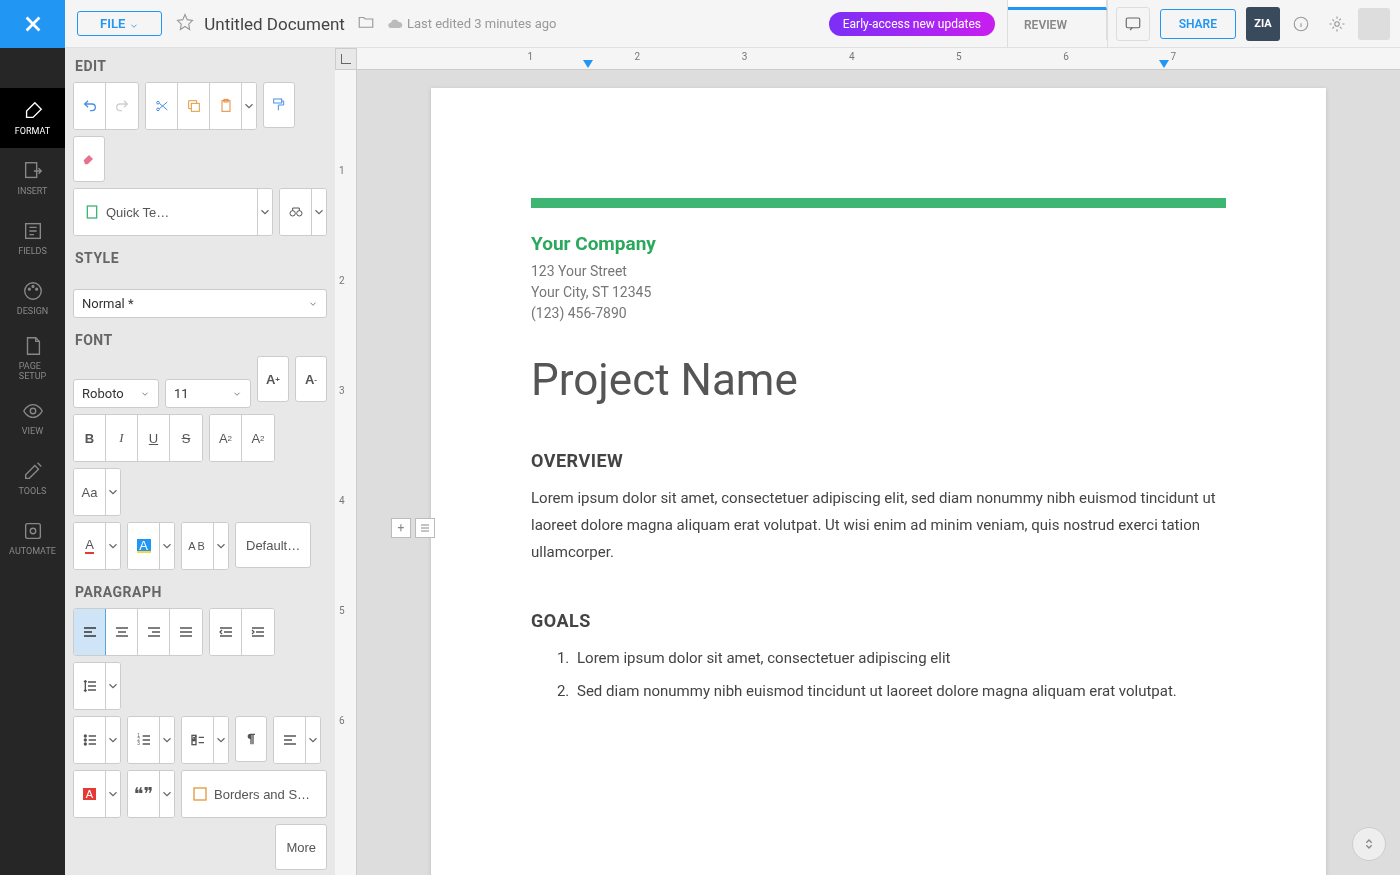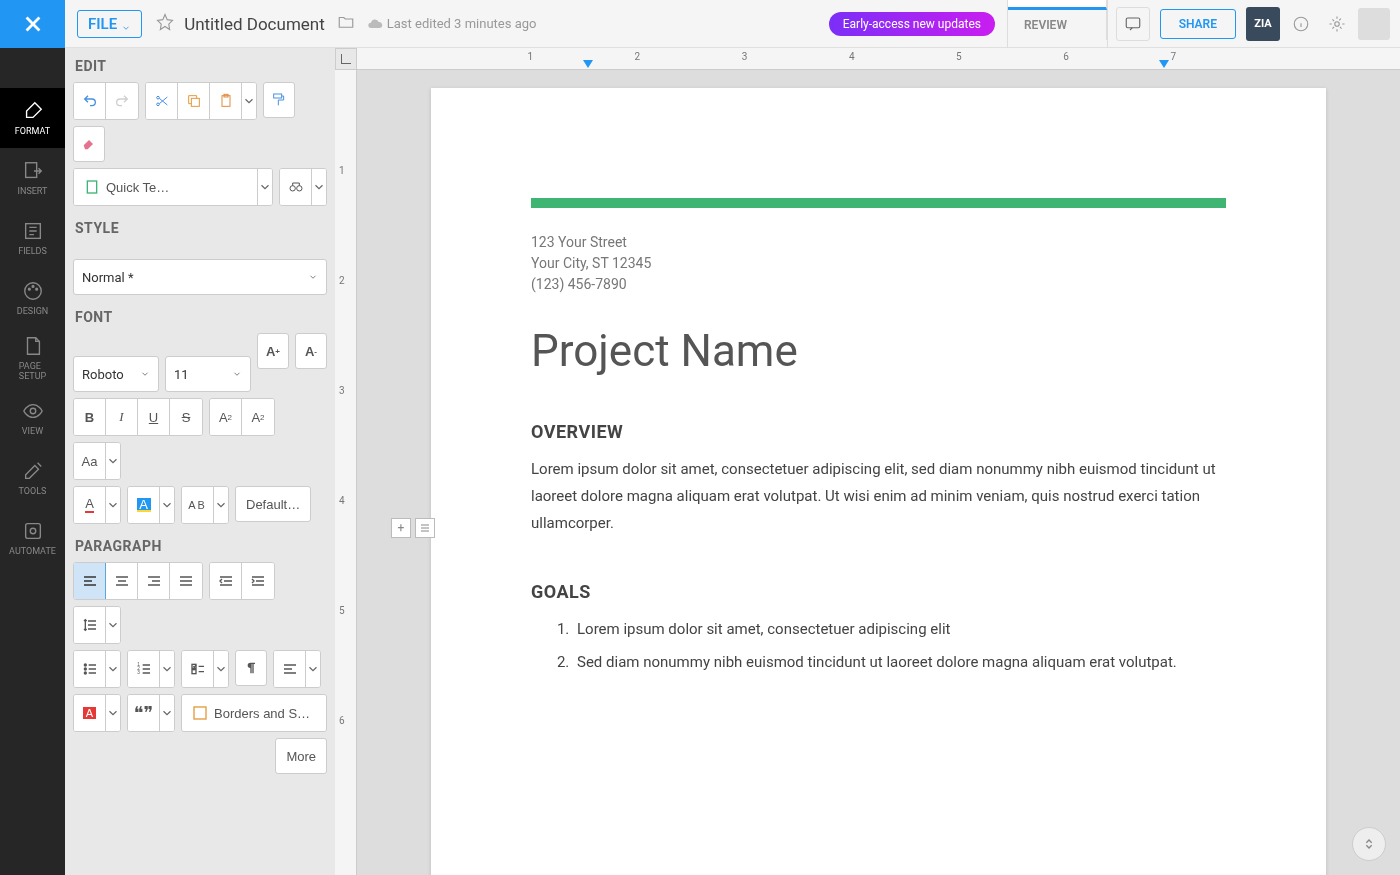--- a/index.html
+++ b/index.html
@@ -1,19 +1,19 @@
 <!DOCTYPE html>
 <html><head>
 <meta charset="utf-8">
 <style>
 * { margin:0; padding:0; box-sizing:border-box; }
 body { font-family:-apple-system,BlinkMacSystemFont,"Segoe UI",Roboto,Arial,sans-serif; font-size:13px; color:#333; overflow:hidden; width:1400px; height:875px; background:#fff; }
 .topbar { height:48px; background:#f5f5f5; border-bottom:1px solid #e0e0e0; display:flex; align-items:center; }
 .app-logo { width:65px; height:48px; background:#2196f3; display:flex; align-items:center; justify-content:center; color:#fff; font-size:24px; font-weight:bold; }
-.file-btn { margin-left:12px; padding:4px 10px; border:1px solid #2196f3; border-radius:3px; color:#2196f3; font-weight:600; font-size:15px; display:flex; align-items:flex-end; cursor:pointer; }
+.file-btn { margin-left:12px; padding:4px 22px; border:1px solid #2196f3; border-radius:3px; color:#2196f3; font-weight:600; font-size:13px; display:flex; align-items:flex-end; cursor:pointer; }
 .file-btn svg { margin-left:4px; }
 .star-icon { margin-left:14px; color:#888; cursor:pointer; }
 .doc-title { margin-left:10px; font-size:17px; color:#444; }
 .folder-icon { margin-left:12px; color:#888; cursor:pointer; }
 .last-edited { margin-left:12px; color:#999; font-size:13px; display:flex; align-items:center; }
 .last-edited svg { margin-right:4px; }
 .spacer { flex:1; }
 .badge-updates { background:linear-gradient(90deg,#7b2ff7,#c91ef0); color:#fff; padding:5px 14px; border-radius:14px; font-size:12px; margin-right:12px; cursor:pointer; }
 .mode-tabs { display:flex; border:1px solid #ddd; border-radius:3px; overflow:hidden;flex-direction:column; }
 .mode-tab { padding:8px 16px; font-size:12px; font-weight:600; color:#888; cursor:pointer; border-right:1px solid #ddd; }
@@ -29,27 +29,27 @@
 .rail-item { height:60px; display:flex; flex-direction:column; align-items:center; justify-content:center; color:#888; cursor:pointer; font-size:9px; gap:4px; }
 .rail-item.active { background:#000; color:#fff;margin-top:40px; }
 .rail-item svg { width:22px; height:22px; }
 .format-panel { width:270px; background:#e8e8e8; overflow-y:auto; padding:10px 8px; }
 .panel-section { margin-bottom:14px; }
 .section-title { font-size:14px; font-weight:700; color:#666; letter-spacing:0.5px; margin-bottom:8px; padding-left:2px; }
 .tool-row { display:flex; gap:6px; margin-bottom:6px; flex-wrap:wrap; }
 .btn-group { display:flex; border:1px solid #ccc; border-radius:3px; overflow:hidden; background:#fff; }
 .btn-group .tbtn { border-right:1px solid #ccc; }
 .btn-group .tbtn:last-child { border-right:none; }
-.tbtn { width:32px; height:36px; background:#fff; border:none; display:flex; align-items:center; justify-content:center; cursor:pointer; color:#555; font-size:13px; }
+.tbtn { width:32px; height:46px; background:#fff; border:none; display:flex; align-items:center; justify-content:center; cursor:pointer; color:#555; font-size:13px; }
 .tbtn.solo { border:1px solid #ccc; border-radius:3px; }
 .tbtn.wide { width:auto; padding:0 10px; }
 .tbtn.active { background:#cfe5f7; border-color:#5ca4e0; }
 .tbtn svg { width:16px; height:16px; }
 .dd { width:14px !important; padding:0; }
-.select-box { flex:1; height:36px; background:#fff; border:1px solid #ccc; border-radius:3px; display:flex; align-items:center; padding:0 8px; cursor:pointer; justify-content:space-between;margin-top:23px; }
+.select-box { flex:1; height:29px; background:#fff; border:1px solid #ccc; border-radius:3px; display:flex; align-items:center; padding:0 8px; cursor:pointer; justify-content:space-between;margin-top:23px; }
 .font-select { width:126px;text-align:right; }
 .size-select { width:54px; }
 .quick-sel { display:flex; align-items:center; gap:6px; }
 .ruler-corner { width:22px; height:22px; background:#e8e8e8; border:1px solid #ccc; position:absolute; left:335px; top:48px; z-index:2; display:flex; align-items:center; justify-content:center; }
 .ruler-h { position:absolute; left:357px; right:0; top:48px; height:22px; background:#f5f5f5; border-bottom:1px solid #ccc; z-index:1; }
 .ruler-v { position:absolute; left:335px; top:70px; width:22px; bottom:0; background:#f5f5f5; border-right:1px solid #ccc; z-index:1; }
 .ruler-h .tick-area { position:absolute; left:75px; right:75px; top:0; bottom:0; }
 .ruler-num { position:absolute; top:3px; font-size:10px; color:#777; transform:translateX(-50%); }
 .ruler-marker { position:absolute; top:12px; width:0; height:0; border-left:5px solid transparent; border-right:5px solid transparent; border-top:8px solid #2196f3; transform:translateX(-50%); }
 .ruler-v .vnum { position:absolute; left:4px; font-size:10px; color:#777; transform:translateY(-50%); }
@@ -542,20 +542,21 @@
     <div class="page">
       <div class="page-gutter">
         <div class="gutter-btn">+</div>
         <div class="gutter-btn">
             <svg width="12" height="12" viewBox="0 0 24 24" stroke="#888" stroke-width="2">
               <path d="M4 6h16M4 12h16M4 18h16"></path>
             </svg>
           </div>
       </div>
       <div class="green-bar"></div>
+      <div class="company">Your Company</div>
       <div class="addr">123 Your Street</div>
       <div class="addr">Your City, ST 12345</div>
       <div class="addr">(123) 456-7890</div>
       <div class="proj-title">Project Name</div>
       <div class="sec-h">OVERVIEW</div>
       <div class="body-text">Lorem ipsum dolor sit amet, consectetuer adipiscing elit, sed diam nonummy nibh euismod tincidunt ut laoreet dolore magna aliquam erat volutpat. Ut wisi enim ad minim veniam, quis nostrud exerci tation ullamcorper.</div>
       <div class="sec-h">GOALS</div>
       <ol>
         <li>Lorem ipsum dolor sit amet, consectetuer adipiscing elit</li>
         <li>Sed diam nonummy nibh euismod tincidunt ut laoreet dolore magna aliquam erat volutpat.</li>

